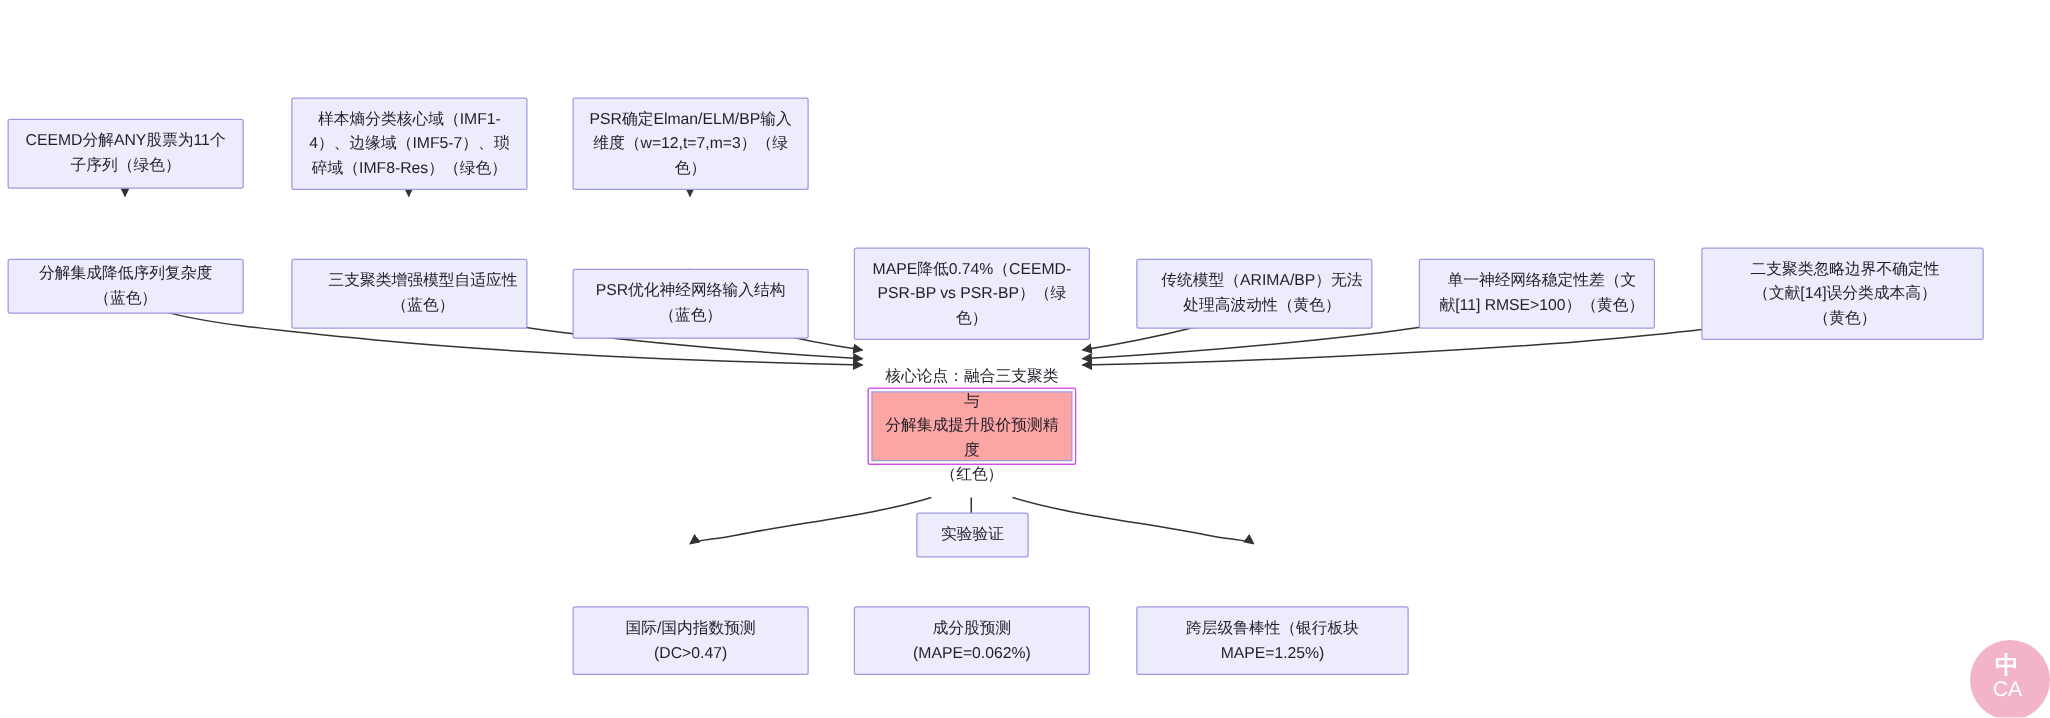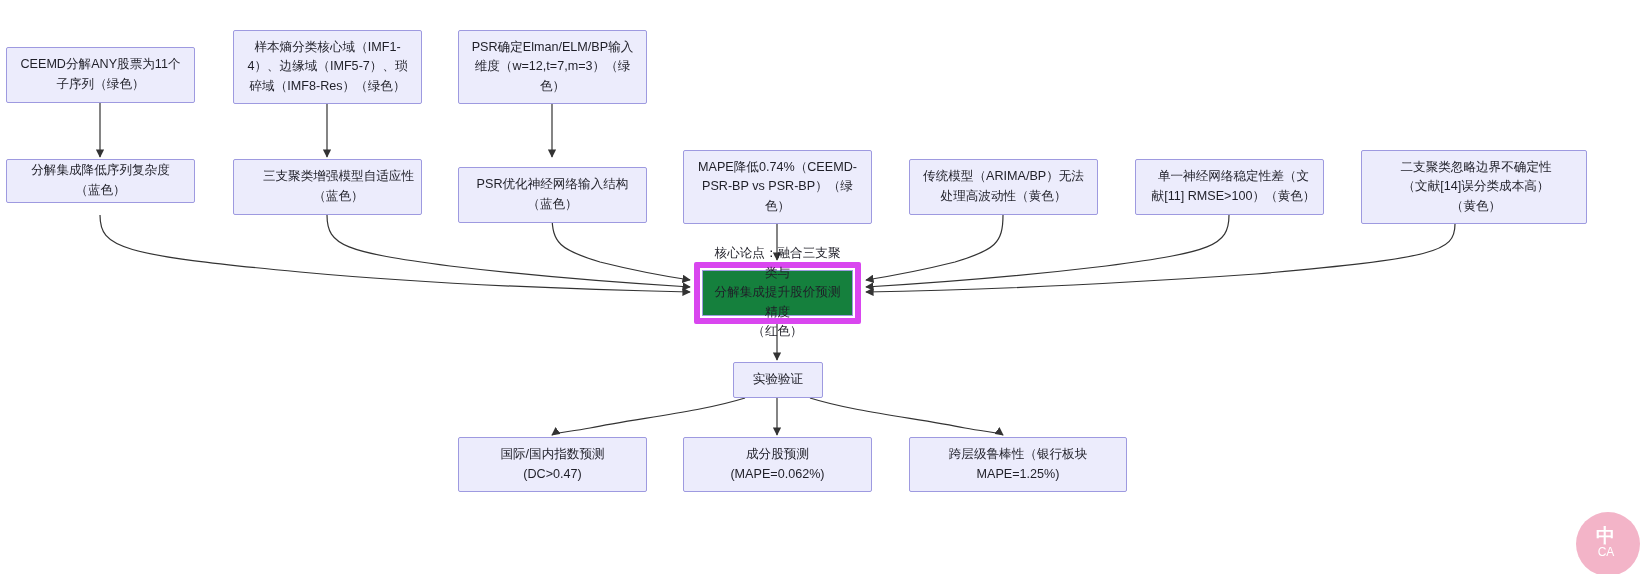--- a/index.html
+++ b/index.html
@@ -33,24 +33,25 @@
     border-radius: 2px;
     display: flex;
     align-items: center;
     justify-content: center;
     text-align: center;
     color: #1f1f28;
     font-size: 12.6px;
     line-height: 1.55;
     padding: 4px 7px;
     z-index: 2;
+    margin-top: 48px;
   }
   .node-core {
-    background: #15803d;
-    border: 6px solid #d946ef;
+    background: #fca5a5;
+    border: 1px solid #d946ef;
     box-shadow: inset 0 0 0 2px #ffffff, inset 0 0 0 3px #9e9ae0;
     padding: 7px 10px;
     justify-content: center;
   }
   .node-text {
     display: block;
     white-space: pre-line;
   }
   #watermark {
     position: absolute;
@@ -68,21 +69,21 @@
     letter-spacing: 1px;
     z-index: 3;
     overflow: hidden;
   }
   #watermark .wm-inner {
     transform: translate(-2px, -2px);
     text-align: center;
     line-height: 1.05;
   }
   #watermark .wm-sub {
-    font-size: 12px;
+    font-size: 17px;
     font-weight: normal;
     letter-spacing: 0;
   }
 </style>
 </head>
 <body>
 
 <div id="canvas">
 
   <svg id="edges" viewBox="0 0 1640 574" xmlns="http://www.w3.org/2000/svg">
@@ -146,21 +147,21 @@
     <span class="node-text">PSR优化神经网络输入结构
 （蓝色）</span>
   </div>
 
   <div class="node" style="left:683px; top:150px; width:189px; height:74px;">
     <span class="node-text">MAPE降低0.74%（CEEMD-
 PSR-BP vs PSR-BP）（绿
 色）</span>
   </div>
 
-  <div class="node" style="left:909px; top:159px; width:189px; height:56px;">
+  <div class="node" style="left:909px; top:159px; width:189px; height:56px;justify-content:flex-end;">
     <span class="node-text">传统模型（ARIMA/BP）无法
 处理高波动性（黄色）</span>
   </div>
 
   <div class="node" style="left:1135px; top:159px; width:189px; height:56px;padding-left:15px;">
     <span class="node-text">单一神经网络稳定性差（文
 献[11] RMSE&gt;100）（黄色）</span>
   </div>
 
   <div class="node" style="left:1361px; top:150px; width:226px; height:74px;padding-left:11px;">

